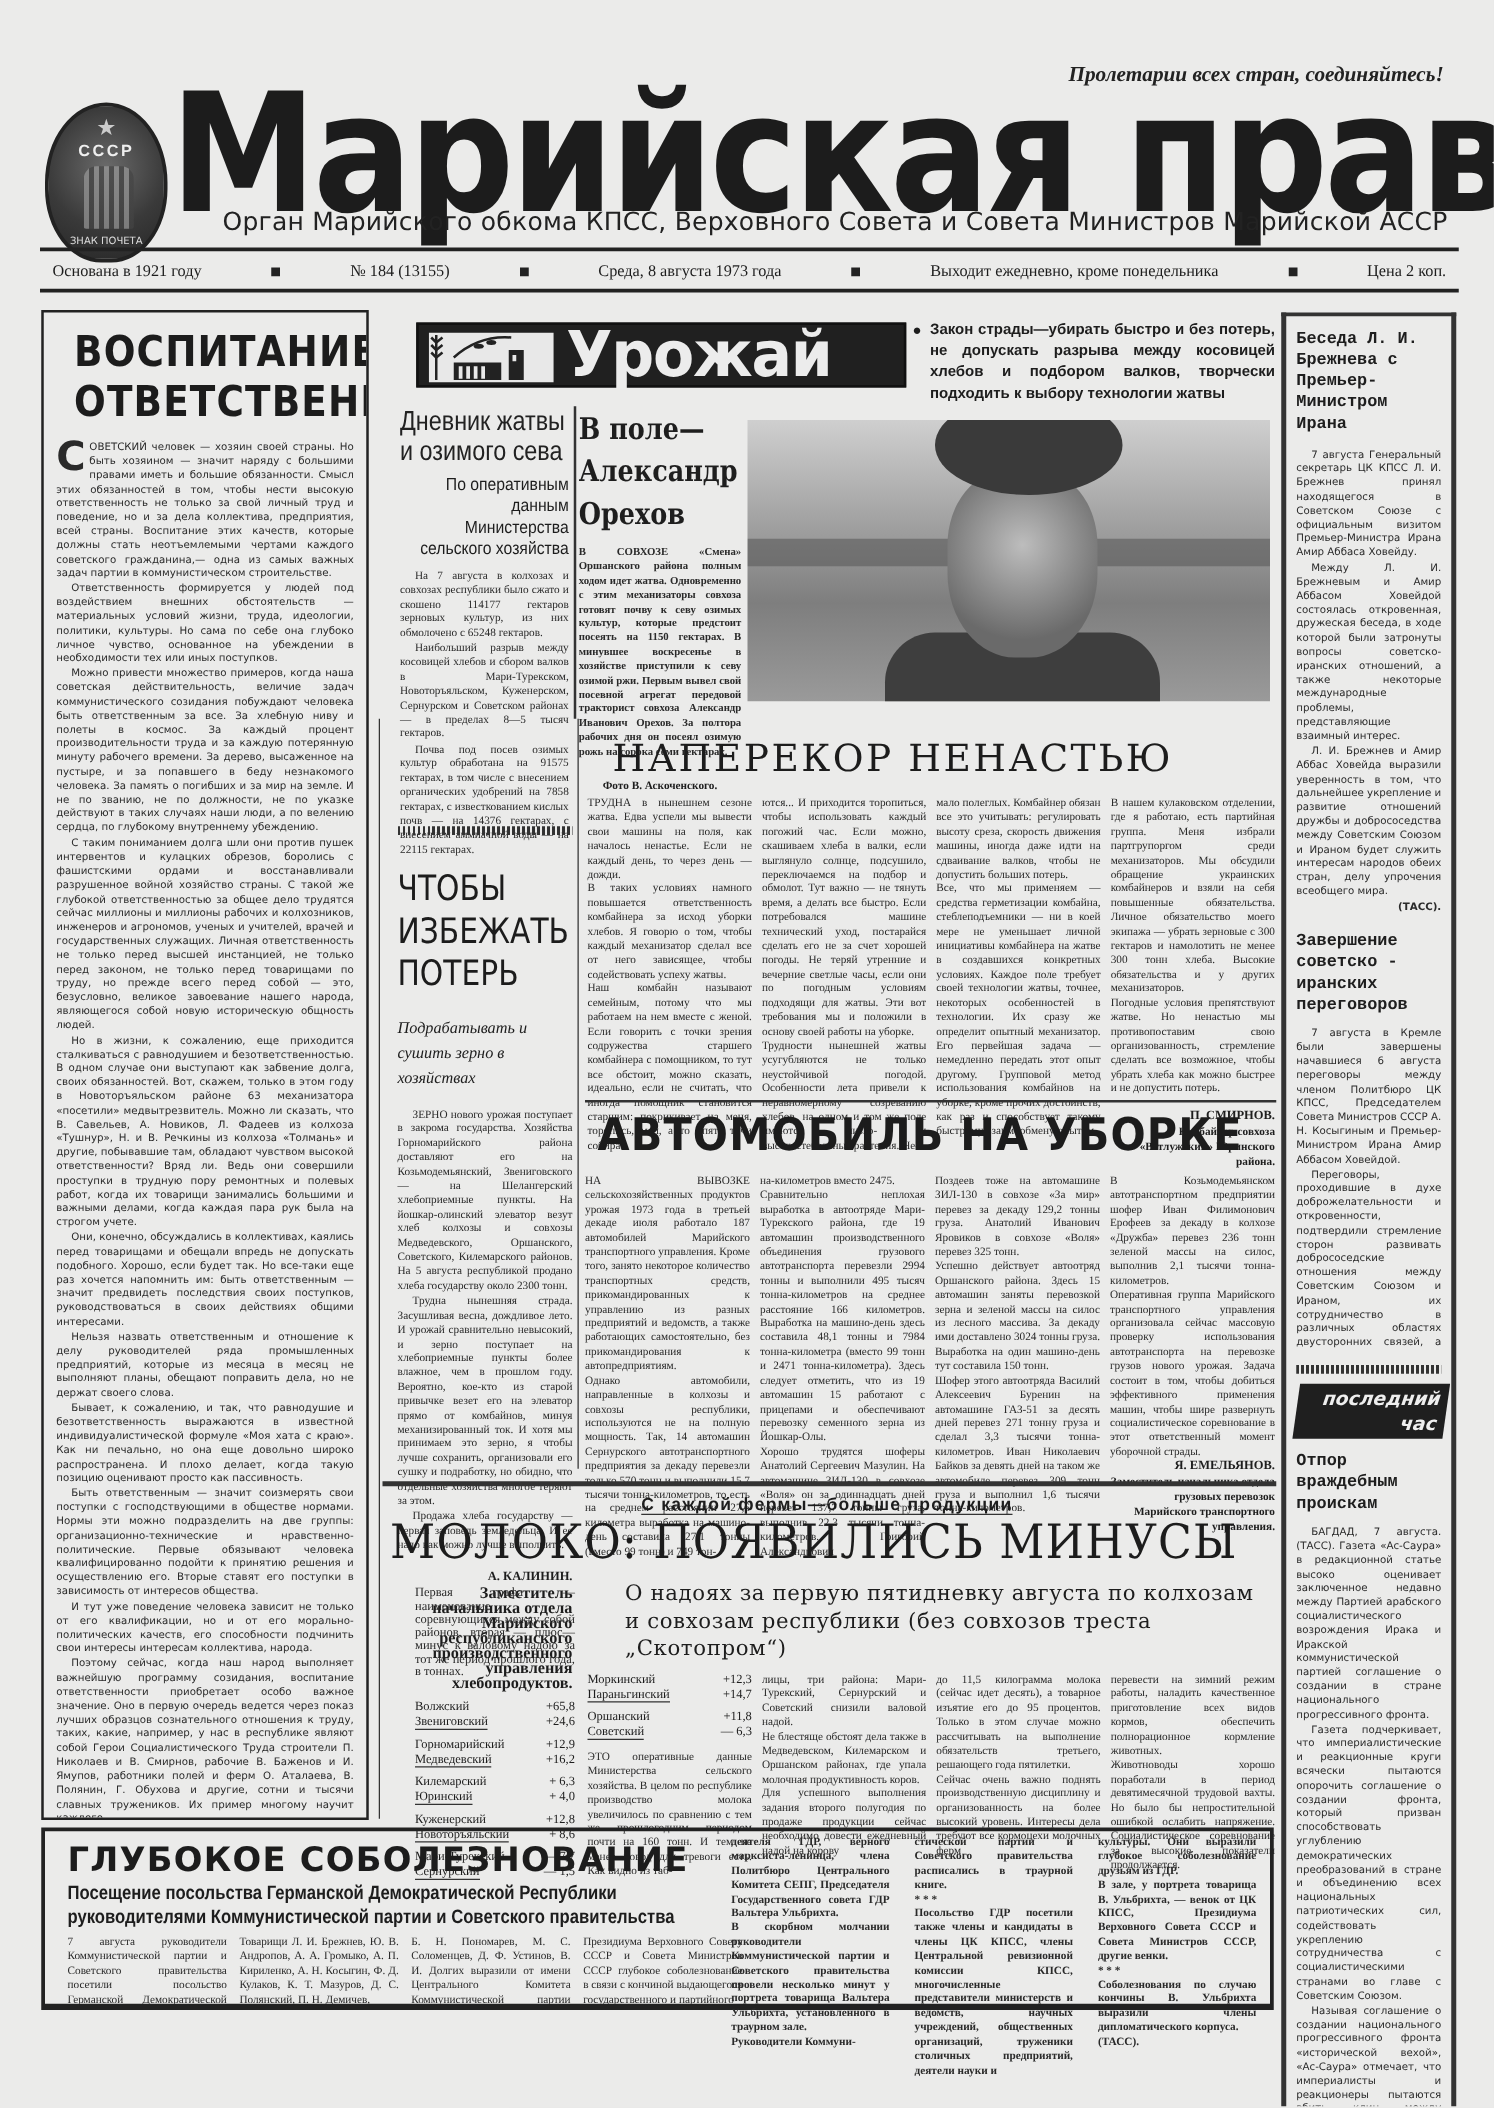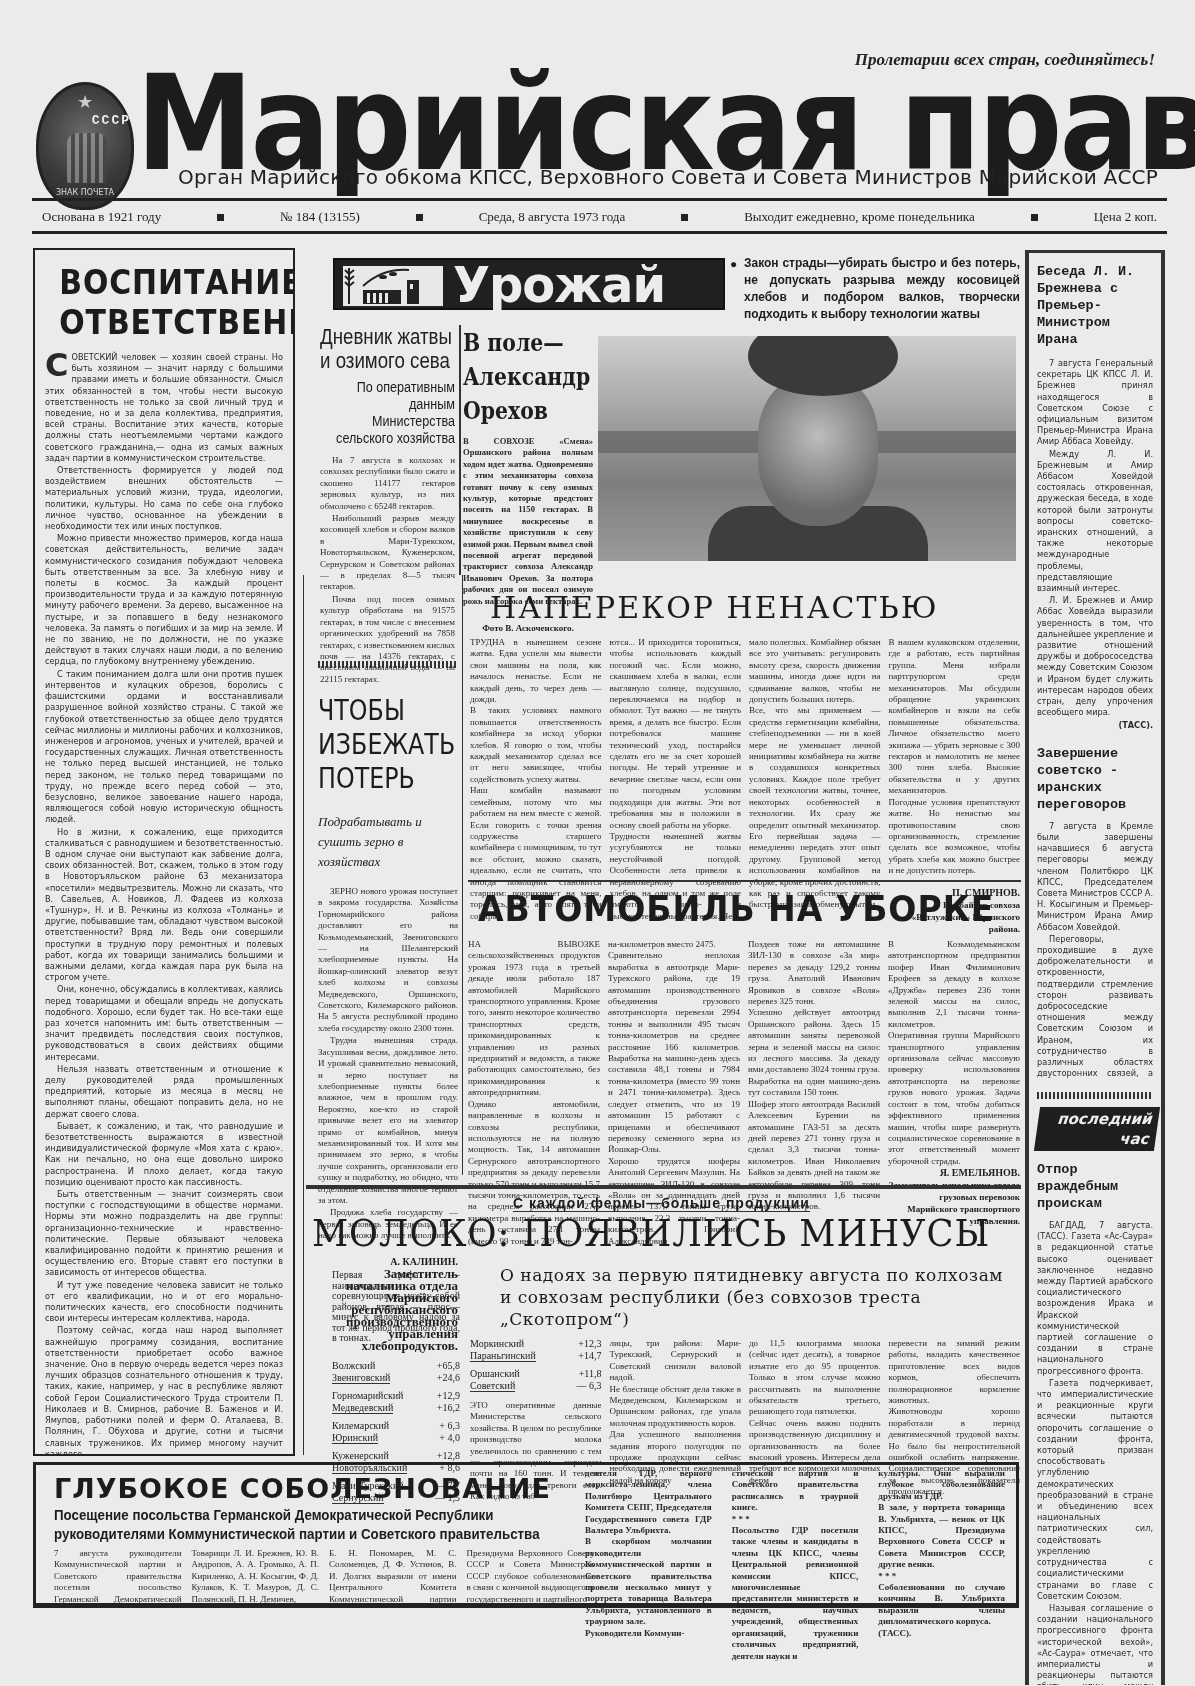--- a/index.html
+++ b/index.html
@@ -3,21 +3,21 @@
 <meta charset="utf-8">
 <style>
   * { box-sizing: border-box; margin: 0; padding: 0; }
   html, body { width: 1195px; height: 1686px; background: #e9e9e7; overflow: hidden; }
   body { font-family: "Liberation Serif", serif; color: #1d1d1d; position: relative; }
   .page { position: absolute; left: 0; top: 0; width: 1195px; height: 1686px; background: #ebebea; }
 
   
   .slogan { position: absolute; right: 40px; top: 50px; font-style: italic; font-weight: bold; font-size: 17px; font-family: "Liberation Serif", serif; color: #222; }
   .emblem { position: absolute; left: 36px; top: 82px; width: 98px; height: 128px; border-radius: 50% 50% 46% 46%; background: radial-gradient(circle at 50% 40%, #6a6a6a 0%, #3a3a3a 55%, #262626 100%); border: 3px solid #222; }
-  .emblem .cccp { position: absolute; top: 28px; width: 100%; text-align: right; color: #eee; font-family: Liberation Mono, monospace; font-weight: bold; font-size: 13px; letter-spacing: 2px; }
+  .emblem .cccp { position: absolute; top: 28px; width: 100%; text-align: center; color: #eee; font-family: Liberation Sans, sans-serif; font-weight: bold; font-size: 13px; letter-spacing: 2px; }
   .emblem .znak { position: absolute; bottom: 10px; width: 100%; text-align: center; color: #ddd; font-family: "DejaVu Sans", sans-serif; font-size: 8px; }
   .emblem .star { position: absolute; top: 6px; left: 38px; color: #ccc; font-size: 18px; }
   .emblem .figs { position: absolute; top: 48px; left: 28px; width: 40px; height: 50px; background: repeating-linear-gradient(90deg, #999 0 4px, #444 4px 8px); opacity: .7; border-radius: 10px 10px 2px 2px; }
   .title { position: absolute; left: 136px; top: 50px; width: 1030px; font-family: "DejaVu Sans", sans-serif; font-weight: bold; font-size: 118px; letter-spacing: -3px; line-height: 130px; color: #1c1c1c; transform: scaleY(1.12); transform-origin: left top; white-space: nowrap; }
   .subtitle { position: absolute; left: 178px; top: 165px; font-family: "DejaVu Sans", sans-serif; font-size: 20px; color: #222; white-space: nowrap; letter-spacing: .2px; }
   .rule { position: absolute; left: 32px; width: 1135px; background: #222; }
   .infobar { position: absolute; left: 32px; top: 205px; width: 1135px; height: 24px; display: flex; justify-content: space-between; align-items: center; font-size: 13px; font-family: "Liberation Serif", serif; padding: 0 10px; }
   .infobar .sq { display: inline-block; width: 7px; height: 7px; background: #222; }
 
   

